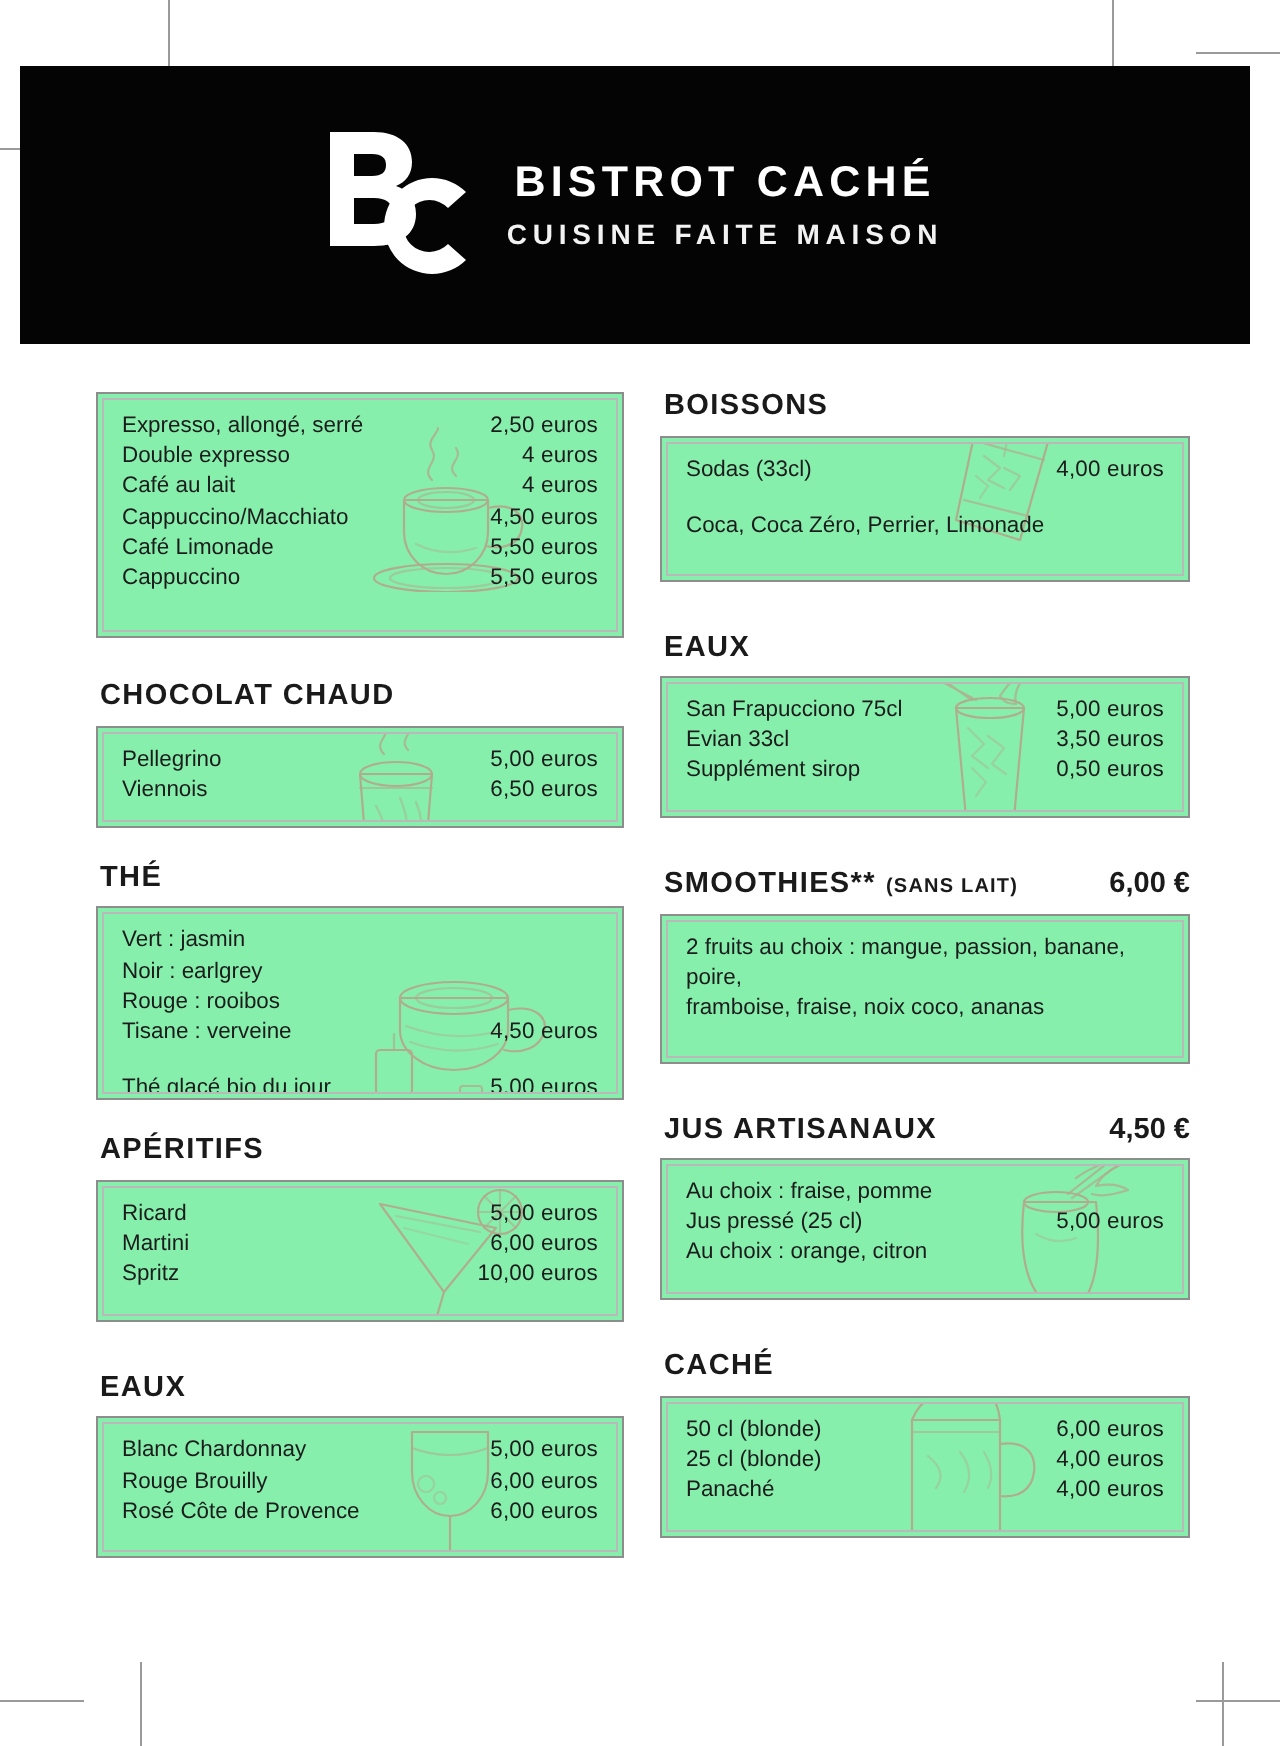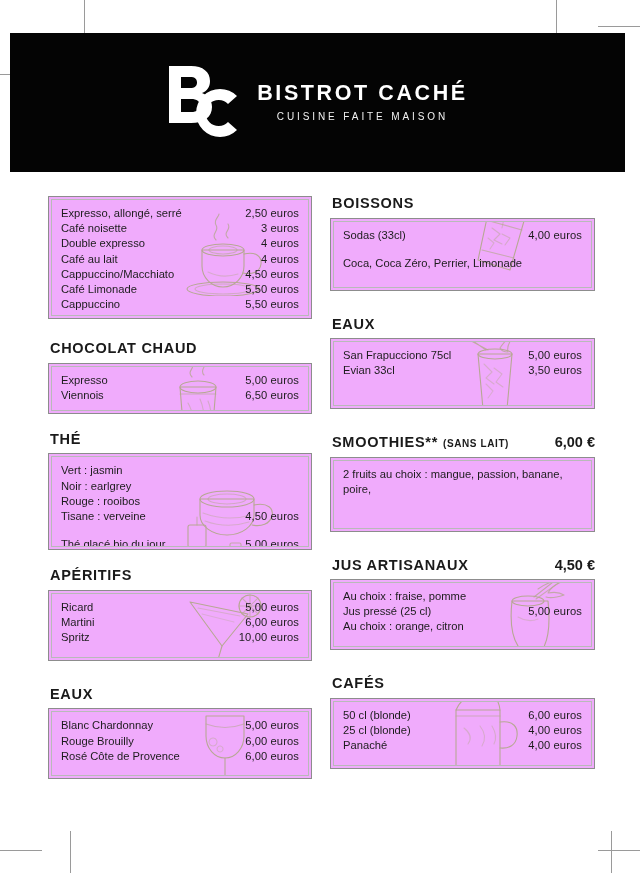--- a/index.html
+++ b/index.html
@@ -24,21 +24,21 @@
     position:absolute;left:0;top:0;width:100%;height:100%;
     display:flex;align-items:center;justify-content:center;gap:18px;
   }
   .logo-mark{width:72px;height:86px;flex:0 0 auto;}
   .logo-text{display:flex;flex-direction:column;align-items:center;gap:7px;}
   .brand-name{
     color:#fff;font-size:21.5px;font-weight:700;letter-spacing:2.6px;
     line-height:1;white-space:nowrap;
   }
   .brand-tag{
-    color:#f2f2f2;font-size:10px;font-weight:400;letter-spacing:2.9px;
+    color:#f2f2f2;font-size:14px;font-weight:700;letter-spacing:2.9px;
     line-height:1;white-space:nowrap;
   }
 
   
   .col{position:absolute;top:196px;}
   .col-left{left:48px;width:264px;}
   .col-right{left:330px;width:265px;}
 
   .section{position:relative;margin-bottom:0;}
 
@@ -50,21 +50,21 @@
     font-size:14.5px;font-weight:700;letter-spacing:.7px;color:#1a1a1a;
     line-height:1;white-space:nowrap;
   }
   .sec-title .sub{font-size:10px;letter-spacing:.6px;font-weight:700;margin-left:5px;margin-top:28px;}
   .sec-price{
     font-size:14.5px;font-weight:700;color:#1a1a1a;line-height:1;white-space:nowrap;
   }
 
   
   .box{
-    position:relative;border:1.6px solid #8d8d8d;background:#f0abfc;
+    position:relative;border:1.6px solid #8d8d8d;background:#86efac;
     padding:2px;
   }
   .box-inner{
     border:1px solid #b9b9b9;position:relative;overflow:hidden;
     padding:6px 9px 7px 9px;
   }
   .rows{position:relative;z-index:2;}
   .row{
     display:flex;align-items:baseline;justify-content:space-between;
     font-size:11.2px;line-height:15.2px;color:#1c1c1c;white-space:nowrap;
@@ -144,24 +144,20 @@
                   <path d="M38 62 q14 7 30 2" opacity=".45"></path>
                 </g>
               </svg>
             </span>
             <div class="rows">
               <div class="row">
                 <span class="nm">Expresso, allongé, serré</span>
                 <span class="pr">2,50 euros</span>
               </div>
               <div class="row">
-                <span class="nm">Café noisette</span>
-                <span class="pr">3 euros</span>
-              </div>
-              <div class="row">
                 <span class="nm">Double expresso</span>
                 <span class="pr">4 euros</span>
               </div>
               <div class="row">
                 <span class="nm">Café au lait</span>
                 <span class="pr">4 euros</span>
               </div>
               <div class="row">
                 <span class="nm">Cappuccino/Macchiato</span>
                 <span class="pr"> 4,50 euros</span>
@@ -192,21 +188,21 @@
                   <ellipse cx="40" cy="34" rx="18" ry="6"></ellipse>
                   <path d="M22 41 h36" opacity=".6"></path>
                   <path d="M30 50 q8 14 2 26 m10-30 q7 16 0 28 m8-26 q5 12 1 20" opacity=".5"></path>
                   <path d="M34 24 c-6-6 4-9 0-14 -3-4 2-7 2-9" opacity=".85"></path>
                   <path d="M46 22 c-5-5 3-8 0-13" opacity=".8"></path>
                 </g>
               </svg>
             </span>
             <div class="rows">
               <div class="row">
-                <span class="nm">Expresso</span>
+                <span class="nm">Pellegrino</span>
                 <span class="pr">5,00 euros</span>
               </div>
               <div class="row">
                 <span class="nm">Viennois</span>
                 <span class="pr">6,50 euros</span>
               </div>
             </div>
           </div>
         </div>
       </div>
@@ -377,35 +373,40 @@
             </span>
             <div class="rows">
               <div class="row">
                 <span class="nm">San Frapucciono 75cl</span>
                 <span class="pr">5,00 euros</span>
               </div>
               <div class="row">
                 <span class="nm">Evian 33cl</span>
                 <span class="pr">3,50 euros</span>
               </div>
+              <div class="row">
+                <span class="nm">Supplément sirop</span>
+                <span class="pr">0,50 euros</span>
+              </div>
             </div>
           </div>
         </div>
       </div>
       <div class="gap-l"></div>
       <div class="section" id="sec-smoothies">
         <div class="sec-head">
           <span class="sec-title">SMOOTHIES**<span class="sub">(SANS LAIT)</span></span>
           <span class="sec-price">6,00 €</span>
         </div>
         <div class="box">
           <div class="box-inner">
             <div class="rows">
               <div class="row note"><span class="nm">2 fruits au choix : mangue, passion, banane,</span></div>
               <div class="row note"><span class="nm">poire,</span></div>
+              <div class="row note"><span class="nm">framboise, fraise, noix coco, ananas</span></div>
             </div>
           </div>
         </div>
       </div>
       <div class="gap-l"></div>
       <div class="section" id="sec-jus">
         <div class="sec-head">
           <span class="sec-title">JUS ARTISANAUX</span>
           <span class="sec-price">4,50 €</span>
         </div>
@@ -432,21 +433,21 @@
                 <span class="pr">5,00 euros</span>
               </div>
               <div class="row note"><span class="nm">Au choix : orange, citron</span></div>
             </div>
           </div>
         </div>
       </div>
       <div class="gap-l"></div>
       <div class="section" id="sec-bieres">
         <div class="sec-head">
-          <span class="sec-title">CAFÉS</span>
+          <span class="sec-title">CACHÉ</span>
         </div>
         <div class="box">
           <div class="box-inner">
             <span class="art" style="left:96px;top:-22px;">
               <svg width="96" height="100" viewBox="0 0 96 100">
                 <g fill="none" stroke="#b3a88c" stroke-width="1.1" stroke-linecap="round" stroke-linejoin="round">
                   <path d="M26 30 h44 v56 a8 8 0 0 1-8 8 H34 a8 8 0 0 1-8-8 Z"></path>
                   <path d="M70 42 c14-2 18 6 17 14 -1 9-8 13-17 12"></path>
                   <path d="M26 30 q6-14 16-10 q8-8 16-2 q10-4 12 12"></path>
                   <path d="M26 36 h44" opacity=".6"></path>

